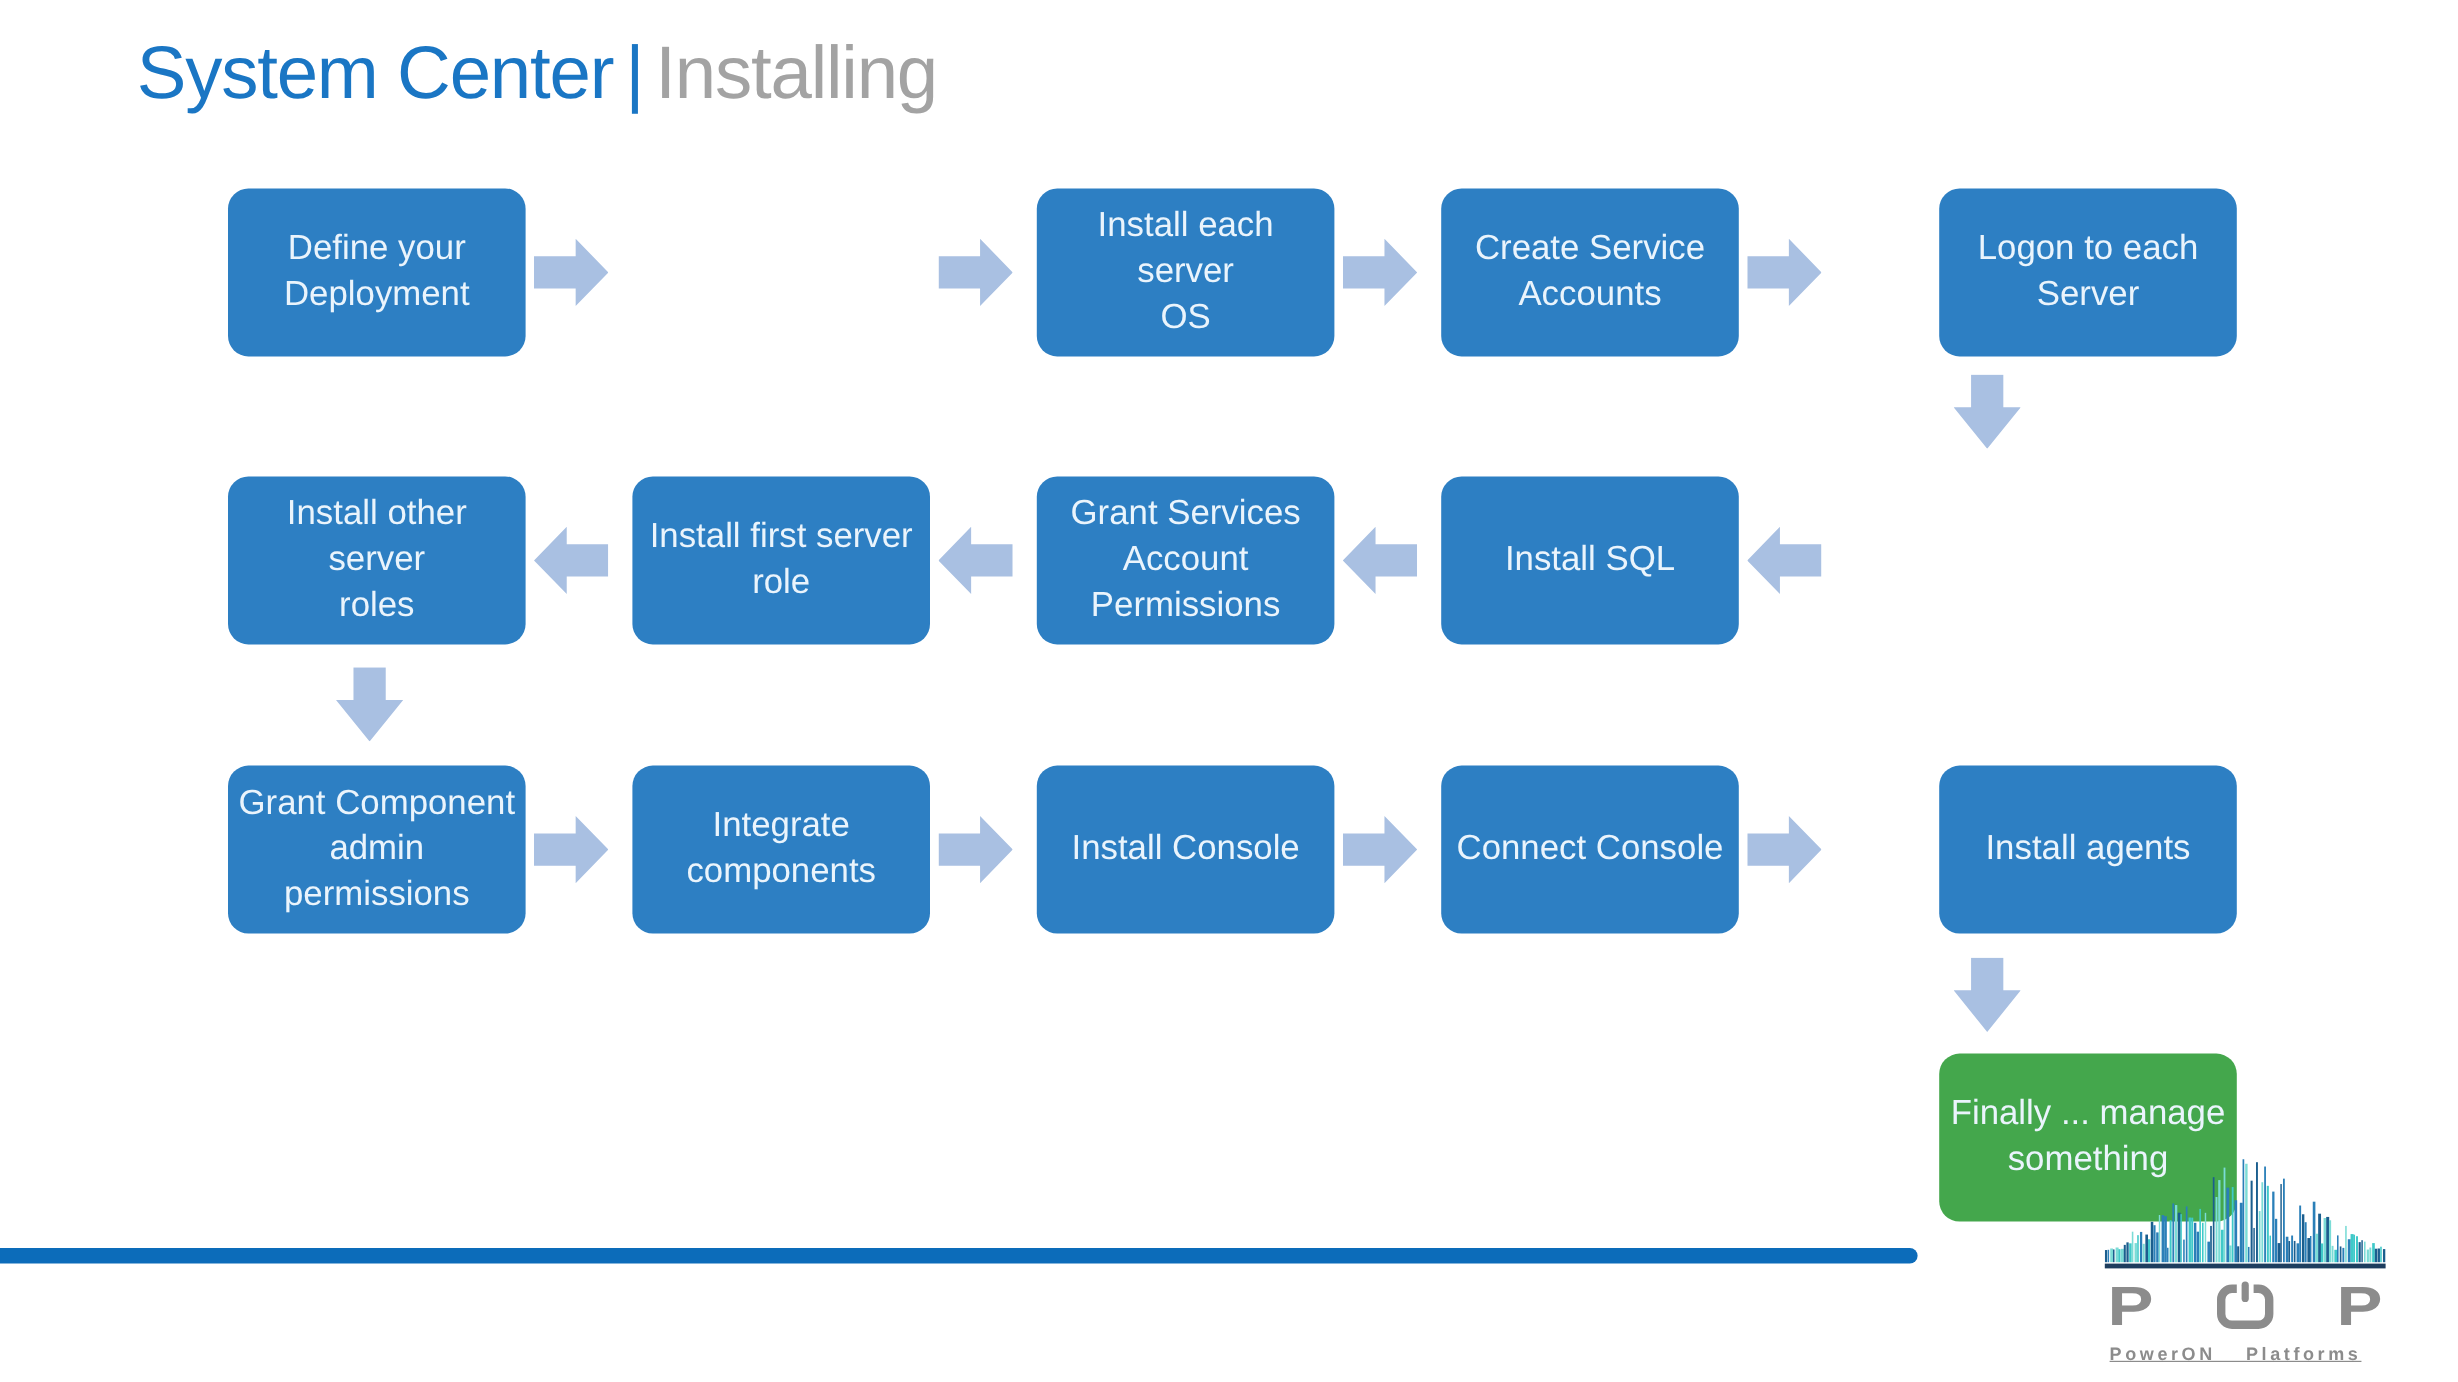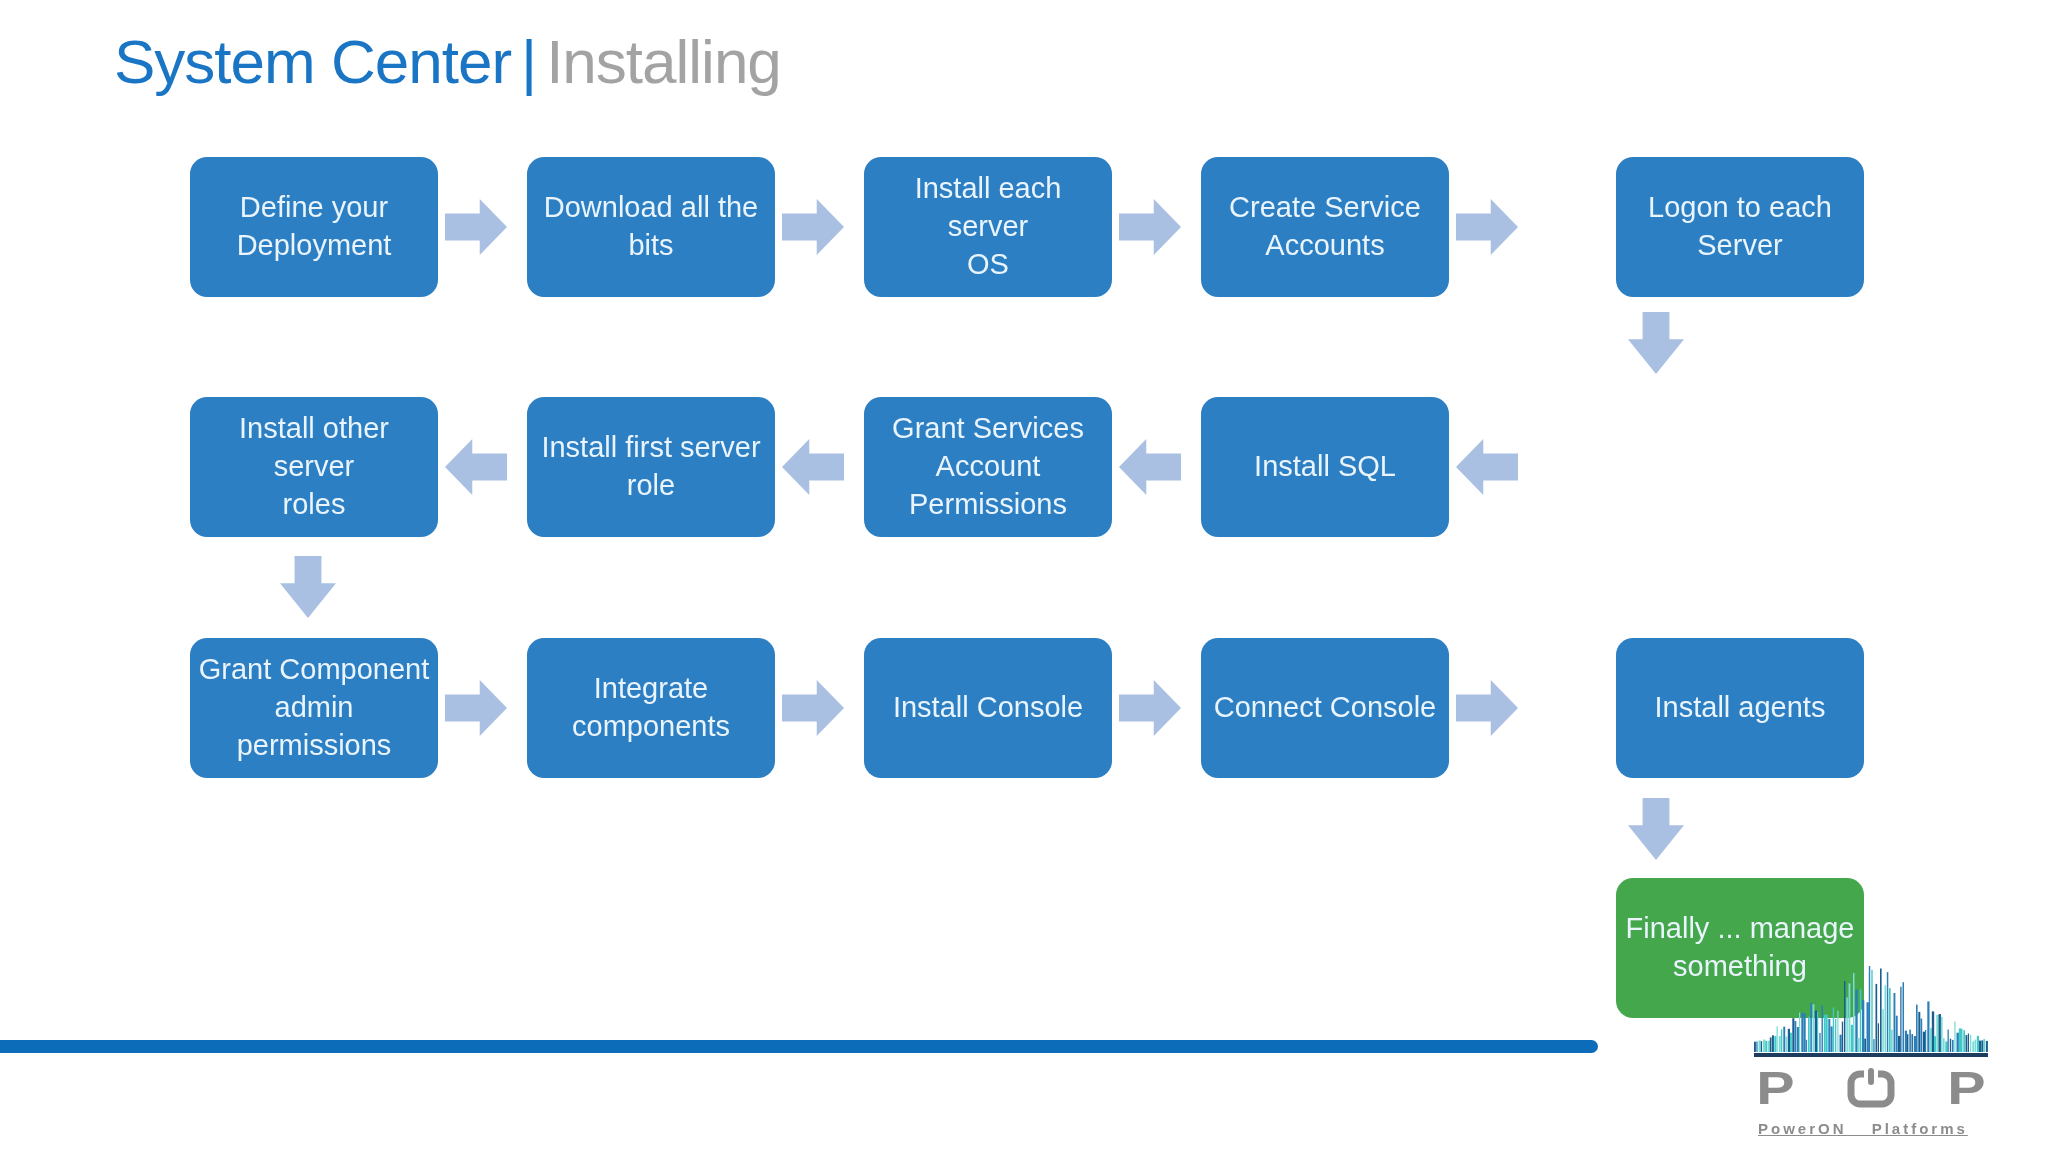--- a/index.html
+++ b/index.html
@@ -46,22 +46,20 @@
 
 <div class="slide">
 
   <div class="title">
     <span class="t-primary">System Center</span><span class="t-sep">|</span><span class="t-secondary">Installing</span>
   </div>
 
   <div class="box r1 c1">Define your
 Deployment</div>
   <div class="ar right ra1 g1"></div>
-  <div class="box r1 c2">Download all the
-bits</div>
   <div class="ar right ra1 g2"></div>
   <div class="box r1 c3">Install each server
 OS</div>
   <div class="ar right ra1 g3"></div>
   <div class="box r1 c4">Create Service
 Accounts</div>
   <div class="ar right ra1 g4"></div>
   <div class="box r1 c5">Logon to each
 Server</div>
 

